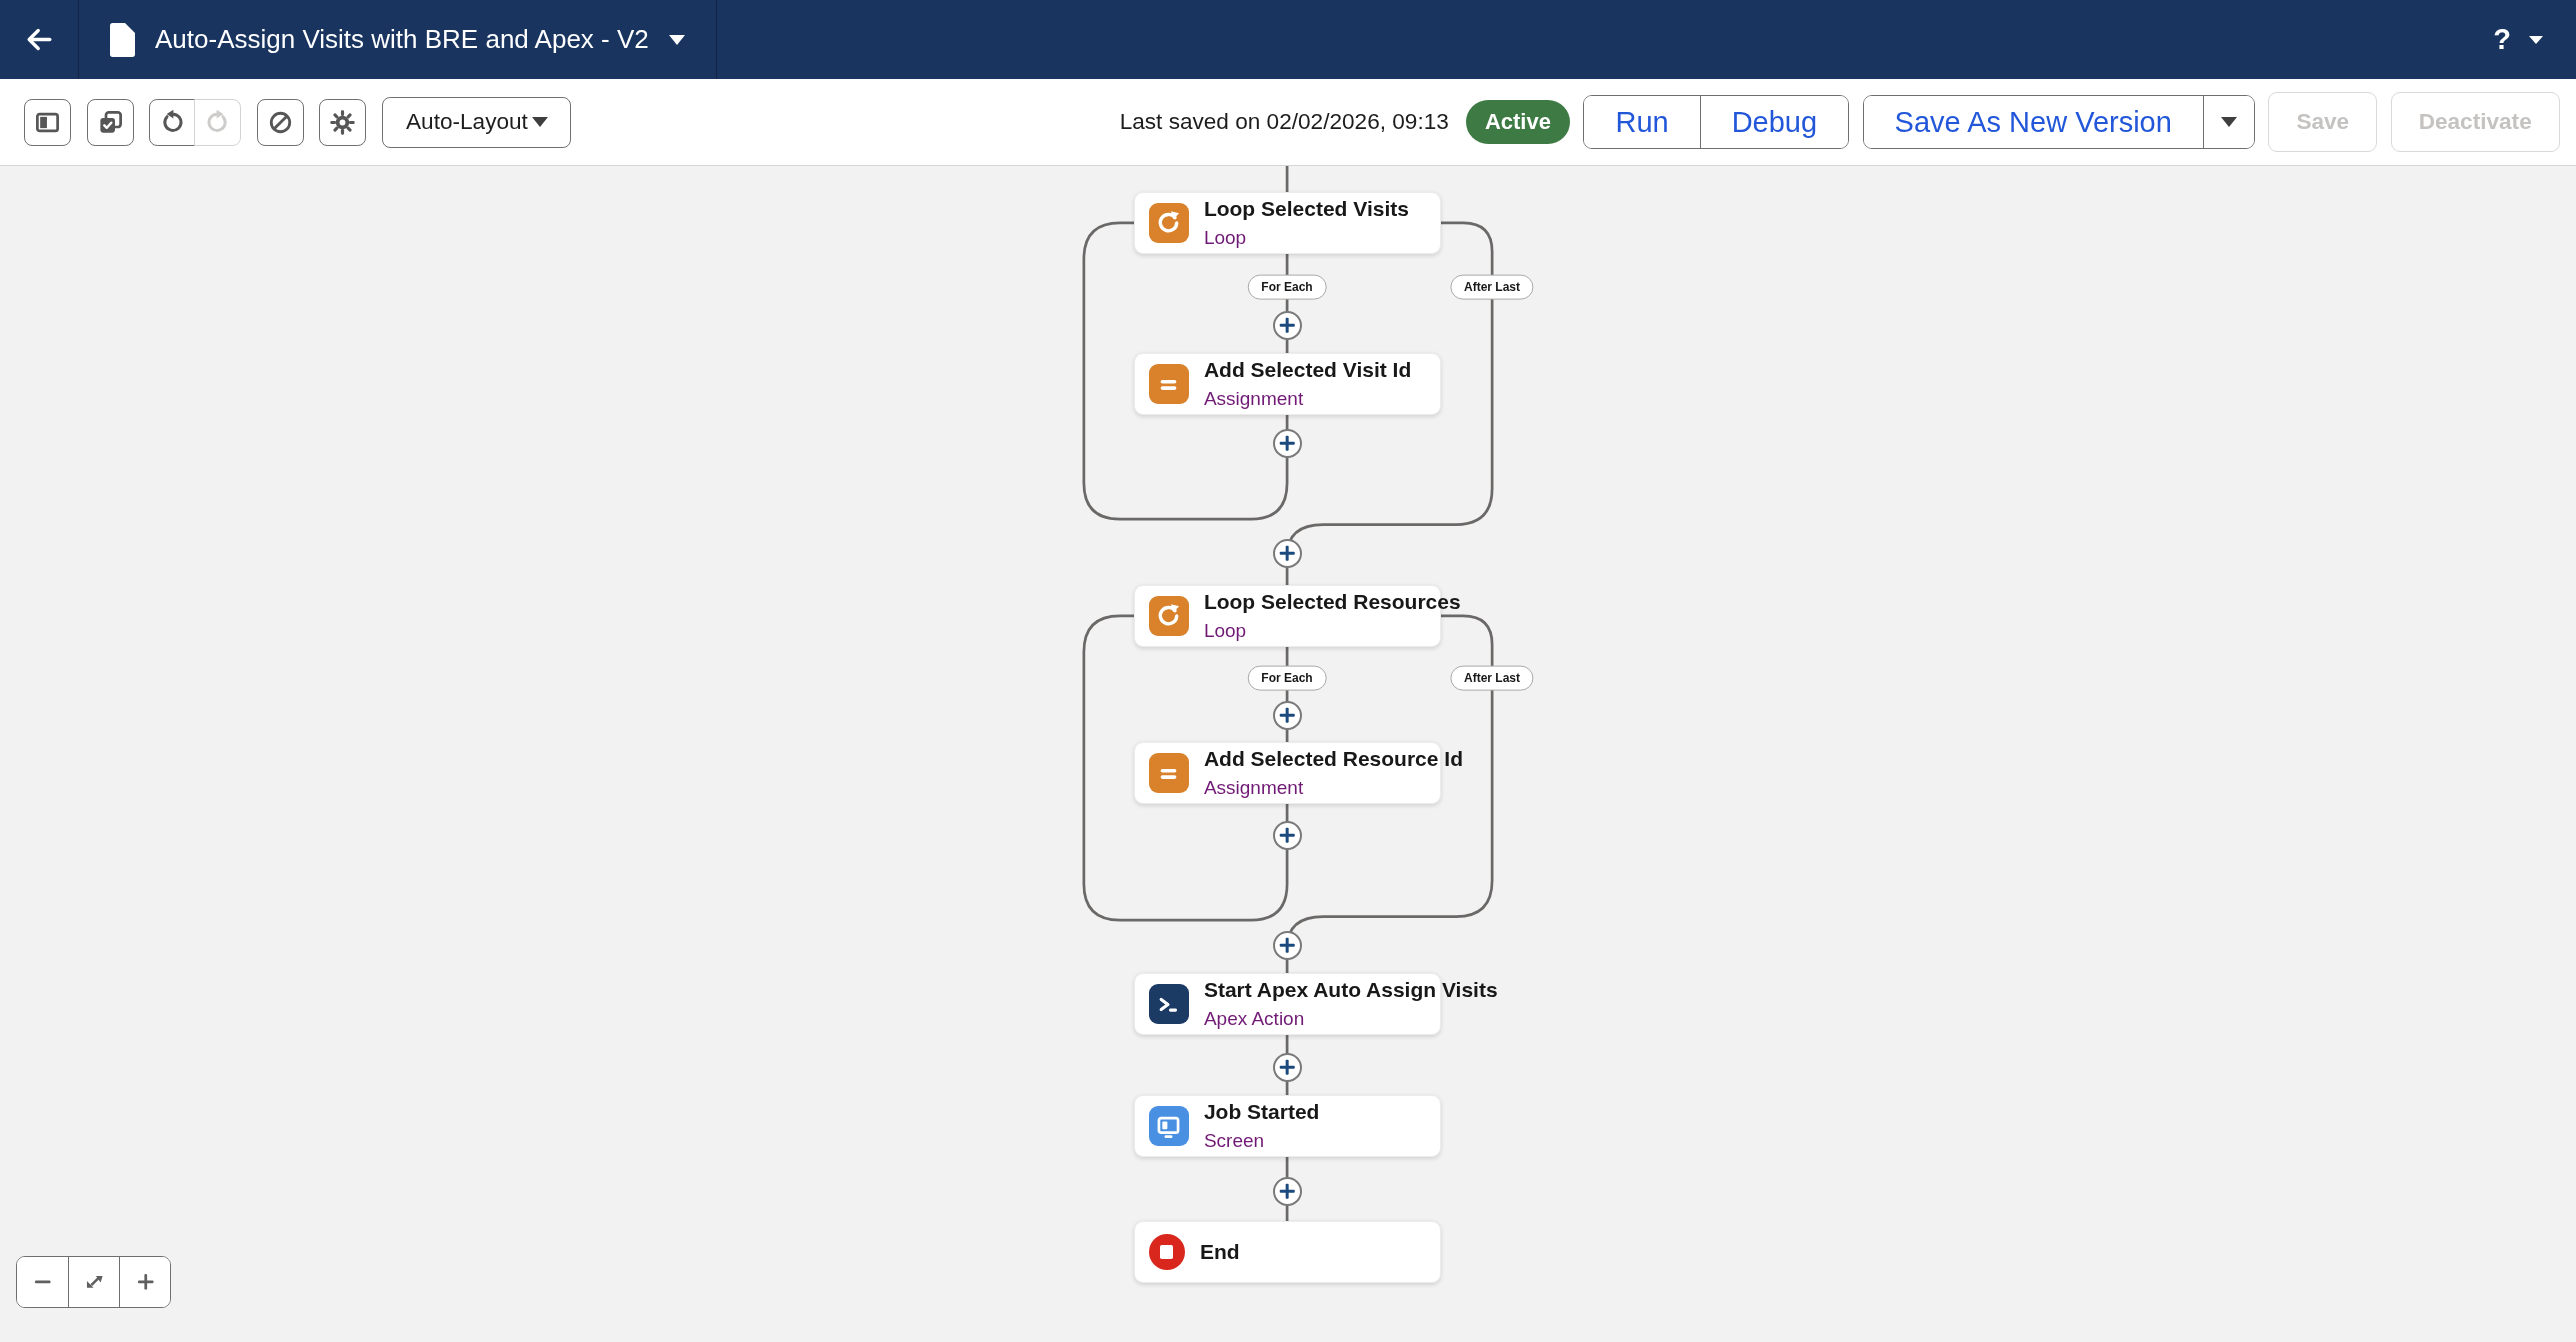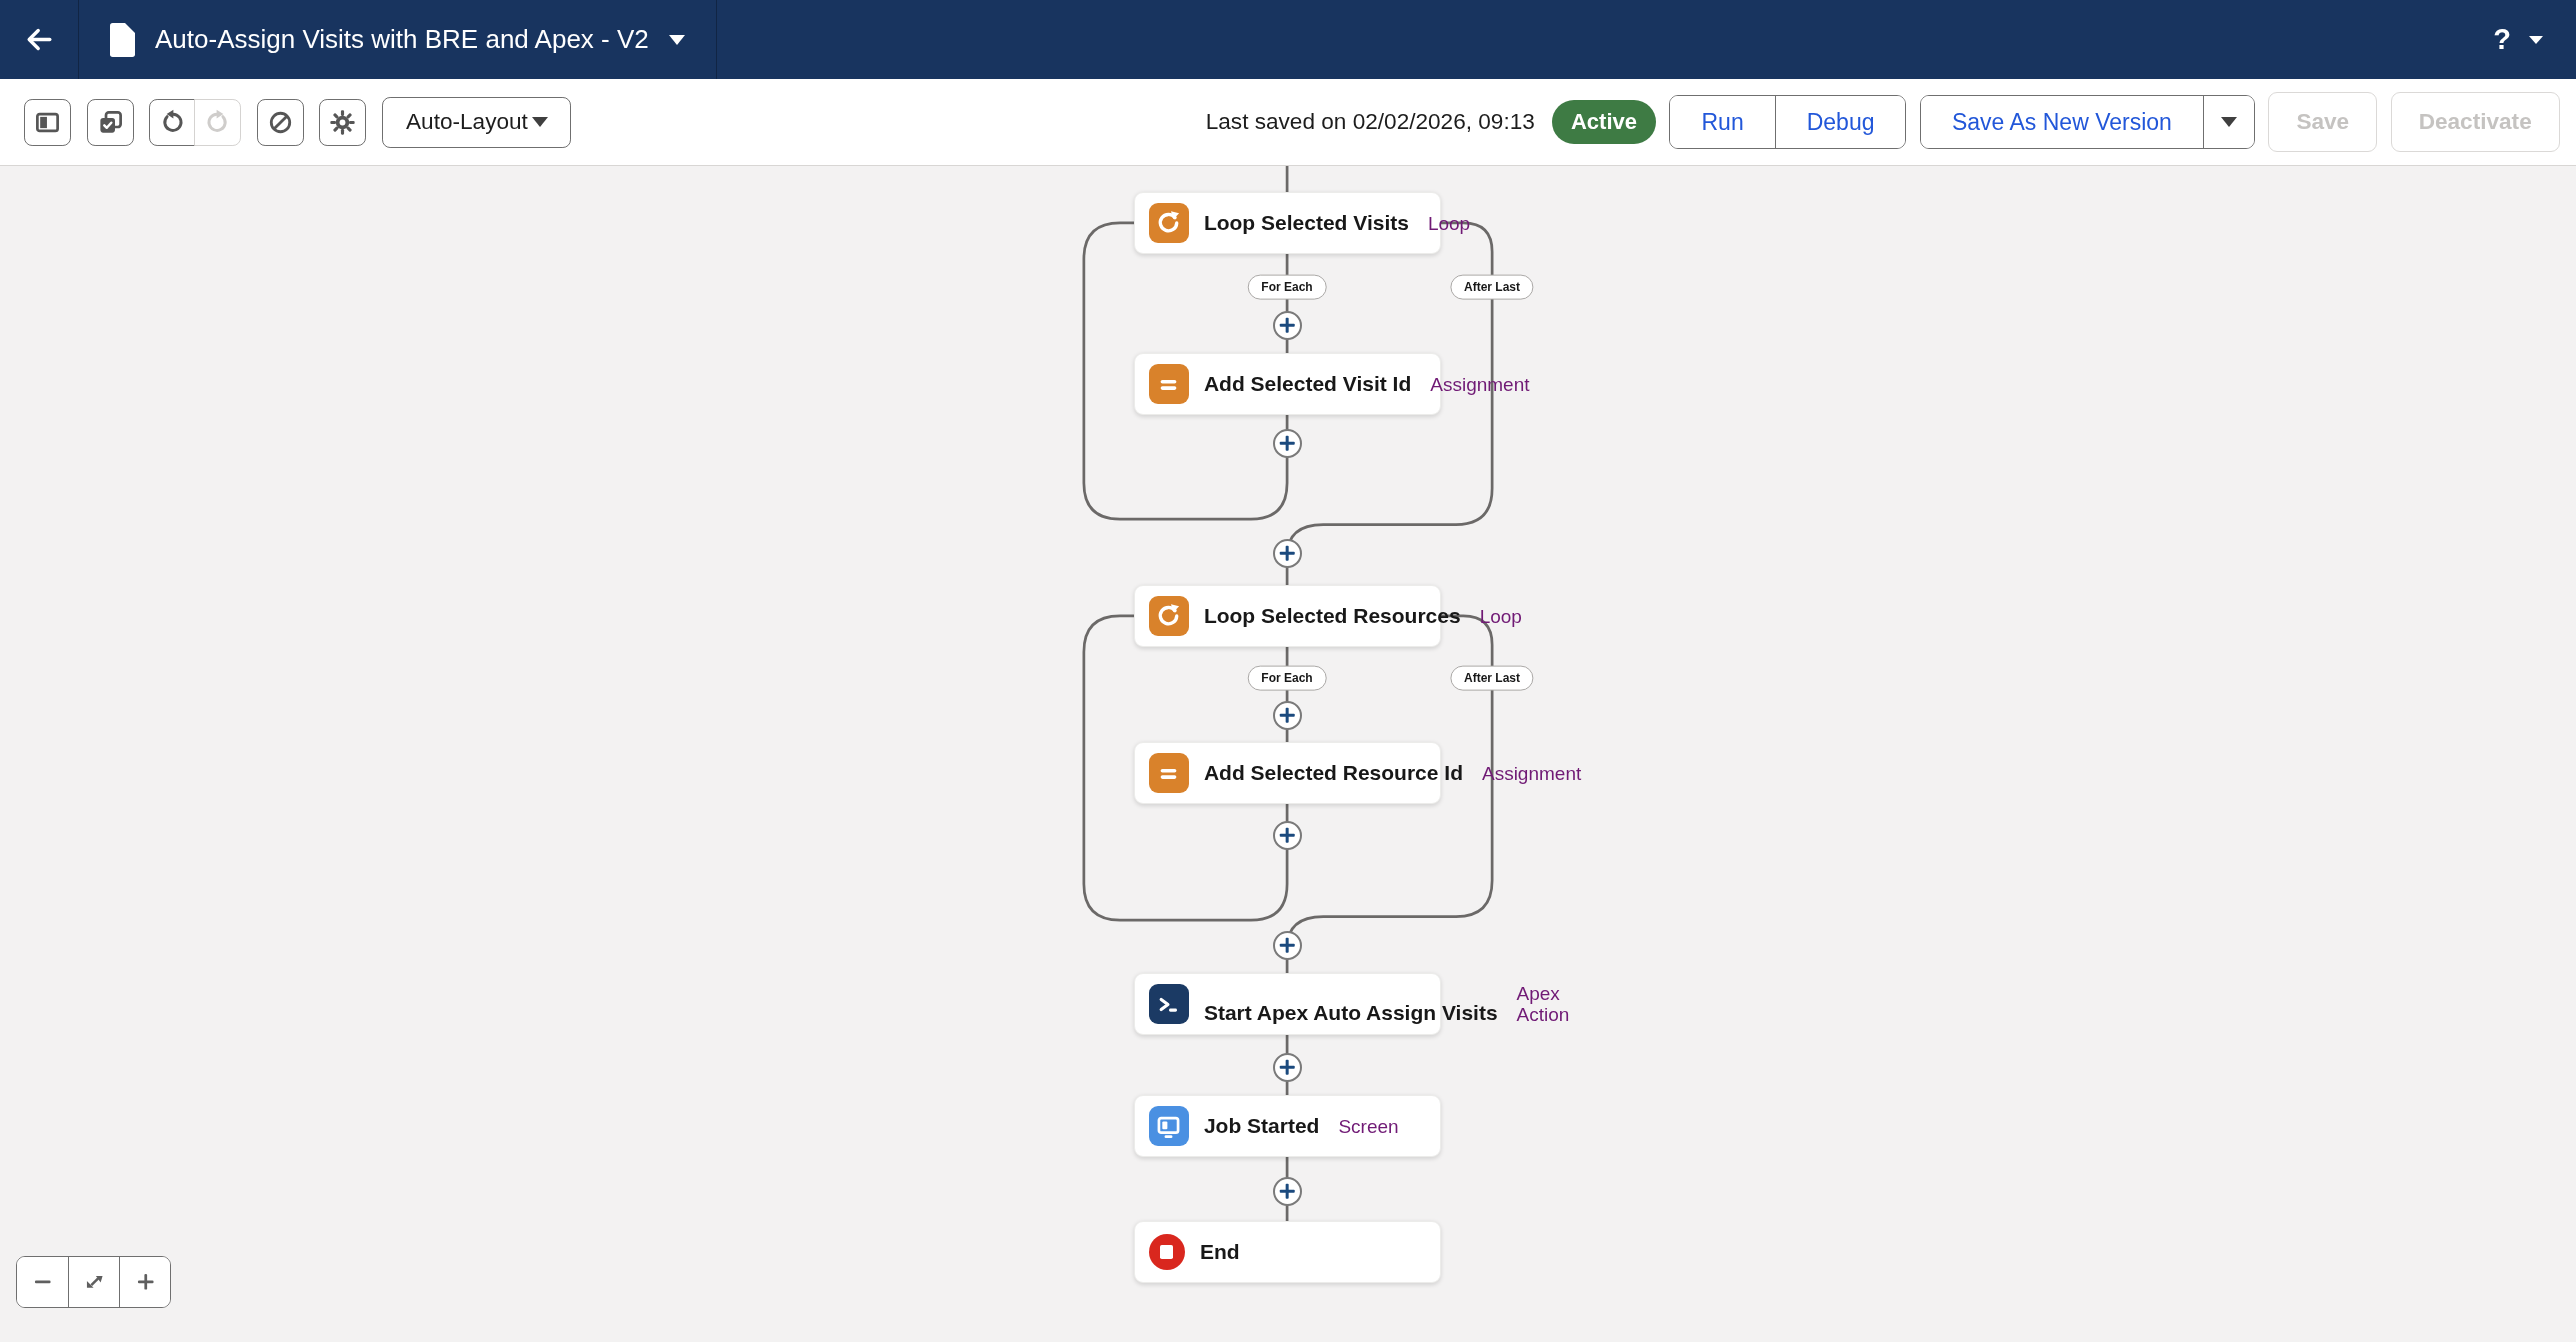--- a/index.html
+++ b/index.html
@@ -29,36 +29,36 @@
   .btn-pair { display:flex; }
   .btn-pair .icon-btn:first-child { border-radius:8.1px 0 0 8.1px; }
   .btn-pair .icon-btn:last-child { border-radius:0 8.1px 8.1px 0; margin-left:-1.8px; }
   .layout-select { height:51px; border:1.8px solid #6f6f6f; border-radius:8.1px; background:#fff; display:flex; align-items:center; gap:4px; padding:0 22px 0 23.5px; font-size:22.6px; color:#1d1d1d; cursor:pointer; }
   .caret-down-dark { width:0; height:0; border-left:8.1px solid transparent; border-right:8.1px solid transparent; border-top:10px solid #3f3f3f; }
 
   .tb-right { margin-left:auto; display:flex; align-items:center; gap:13.5px; }
   .last-saved { font-size:22.6px; color:#1d1d1d; margin-right:3.6px; }
   .status-pill { background:#3e7b44; color:#fff; font-size:22px; font-weight:bold; padding:9px 19px; border-radius:902px; }
   .btn-group { display:flex; height:54px; border:1.8px solid #6f6f6f; border-radius:9px; background:#fff; overflow:hidden; }
-  .btn-group .cell { display:flex; align-items:center; justify-content:center; padding:0 31px; font-size:23px; color:#2257d9; cursor:pointer; background:#fff; }
+  .btn-group .cell { display:flex; align-items:center; justify-content:center; padding:0 31px; font-size:29px; color:#2257d9; cursor:pointer; background:#fff; }
   .btn-group .cell + .cell { border-left:1.8px solid #6f6f6f; }
   .btn-group .cell.caret-cell { padding:0 17px; }
   .ghost-btn { height:60px; display:flex; align-items:center; justify-content:center; padding:0 27px; font-size:22.6px; border-radius:9px; background:#fff;font-weight:bold; }
   .ghost-btn.disabled { border:1.8px solid #dbd9d7; color:#c5c3c1; cursor:default; }
 
   
   .canvas { position:absolute; top:166px; left:0; width:2576px; height:1176px; background:#f3f2f2; }
   .connectors { position:absolute; left:0; top:0; }
 
   .node-card { position:absolute; left:1134px; width:307px; height:62px; background:#fff; border:0.9px solid #ececea; border-radius:9px; box-shadow:0 1.8px 4.5px rgba(0,0,0,.13); display:flex; align-items:center; gap:15.4px; padding-left:13.5px; cursor:pointer; }
   .node-icon { width:40px; height:40px; border-radius:9px; flex:0 0 auto; display:flex; align-items:center; justify-content:center; }
   .node-icon.orange { background:#d9822b; }
   .node-icon.navy { background:#1b3a64; }
   .node-icon.blue { background:#4a90e2; }
-  .node-text { display:flex; flex-direction:row; justify-content:center; gap:19px;align-items:flex-end; }
+  .node-text { display:flex; flex-direction:column; justify-content:center; gap:6px; }
   .node-title { font-size:21px; font-weight:bold; color:#181818; line-height:22.6px; white-space:nowrap; }
   .node-sub { font-size:19px; color:#701a75; line-height:21px; }
   .end-circle { width:36px; height:36px; border-radius:50%; background:#d9271e; display:flex; align-items:center; justify-content:center; flex:0 0 auto; }
   .end-square { width:13.5px; height:13.5px; background:#fff; border-radius:1.8px; }
 
   .branch-pill { position:absolute; transform:translate(-50%,-50%); background:#fff; border:1.8px solid #aaa8a6; border-radius:902px; padding:5.4px 12.6px; font-size:12px; font-weight:bold; color:#181818; line-height:1; white-space:nowrap; }
 
   .plus-btn { position:absolute; width:29px; height:29px; margin:-14.5px 0 0 -14.5px; background:#fff; border:2.7px solid #7a7a7a; border-radius:50%; cursor:pointer; }
   .plus-btn::before, .plus-btn::after { content:''; position:absolute; background:#1b4a7e; border-radius:0.9px; left:50%; top:50%; }
   .plus-btn::before { width:14.5px; height:2.7px; transform:translate(-50%,-50%); }

